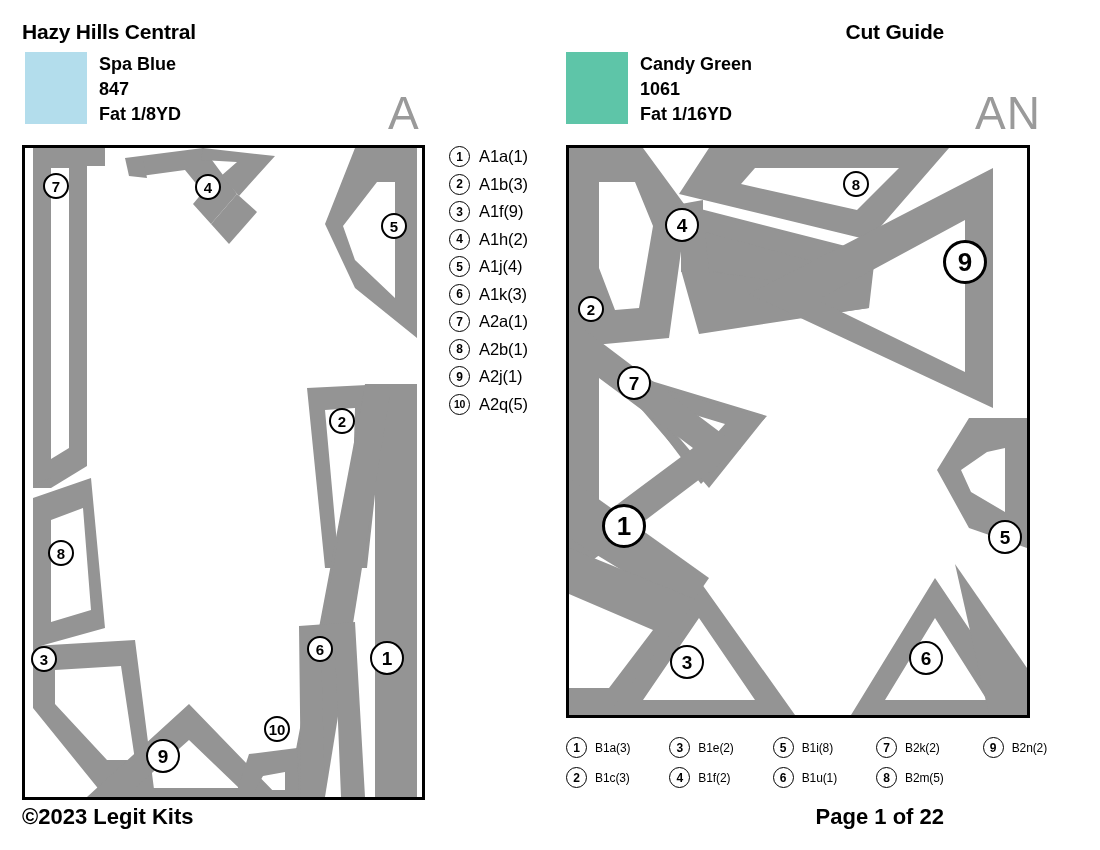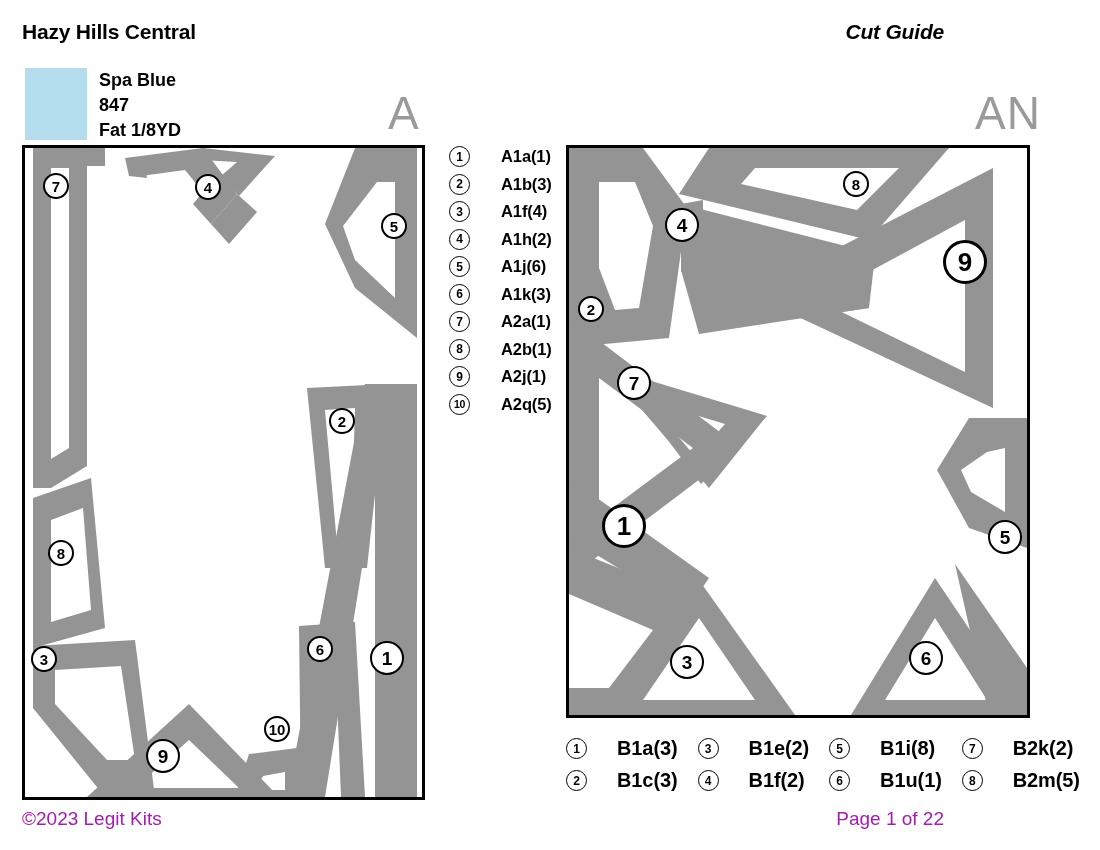--- a/index.html
+++ b/index.html
@@ -18,24 +18,24 @@
   }
 
   
   .hdr-title {
     position: absolute; top: 20px;
     font-size: 21px; font-weight: bold; color: #000;
     letter-spacing: -0.2px; white-space: nowrap;
   }
   #hdr-left   { left: 22px; }
   #hdr-center { left: 50%; transform: translateX(-50%); }
-  #hdr-right  { right: 22px; font-style: italic; }
+  #hdr-right  { right: 22px; }
 
   .fabric-block {
-    position: absolute; top: 68px;
+    position: absolute; top: 52px;
     display: flex; align-items: flex-start; gap: 12px; justify-content: space-between;
   }
   #fabric-a { left: 25px; }
   #fabric-b { left: 566px; }
 
   .swatch {
     width: 62px; height: 72px;
     flex: 0 0 auto;
     border: 0;
   }
@@ -96,41 +96,41 @@
   .legend-row { display: flex; align-items: center; gap: 9px; }
   .legend-bubble {
     width: 21px; height: 21px; flex: 0 0 auto;
     border: 1.6px solid #000; border-radius: 50%;
     background: #fff;
     display: flex; align-items: center; justify-content: center;
     font-size: 12px; font-weight: bold; color: #000; line-height: 1;
   }
   .legend-bubble.wide { font-size: 10.5px; letter-spacing: -0.4px; }
   .legend-label {
-    font-size: 16.5px; font-weight: bold; color: #000;
-    white-space: nowrap; letter-spacing: -0.1px; margin-left: 22px;
+    font-size: 16.5px; font-weight: normal; color: #000;
+    white-space: nowrap; letter-spacing: -0.1px;
   }
 
   
   #legend-bottom {
     position: absolute; left: 566px; top: 737px;
     width: 500px;
     display: grid;
     grid-template-columns: repeat(5, auto);
     grid-auto-flow: column;
     grid-template-rows: repeat(2, auto);
     column-gap: 20px; row-gap: 9px;
   }
   #legend-bottom .legend-row { gap: 8px; }
-  #legend-bottom .legend-label { font-size: 20px; }
+  #legend-bottom .legend-label { font-size: 12px; }
 
   
   .footer {
     position: absolute; bottom: 20px;
-    font-size: 19px; font-weight: normal; color: #a21caf;
+    font-size: 22px; font-weight: bold; color: #000000;
     white-space: nowrap;
   }
   #footer-left  { left: 22px; }
   #footer-right { right: 22px; }
 </style>
 </head>
 <body>
 
 <div id="page">
 
@@ -140,20 +140,28 @@
   <div class="fabric-block" id="fabric-a">
     <div class="swatch" style="background: rgb(179, 221, 236);"></div>
     <div class="fabric-meta">
       <span>Spa Blue</span>
       <span>847</span>
       <span>Fat 1/8YD</span>
     </div>
   </div>
   <div class="block-letter" id="letter-a" style="color: rgb(154, 154, 154);">A</div>
 
+  <div class="fabric-block" id="fabric-b">
+    <div class="swatch" style="background: rgb(94, 197, 168);"></div>
+    <div class="fabric-meta">
+      <span>Candy Green</span>
+      <span>1061</span>
+      <span>Fat 1/16YD</span>
+    </div>
+  </div>
   <div class="block-letter" id="letter-an" style="color: rgb(154, 154, 154);">AN</div>
 
   <div class="panel" id="panel-a" style="border-color: rgb(0, 0, 0);">
     <svg viewBox="0 0 397 649" preserveAspectRatio="none">
 
       <path class="piece" d="M8,0 L62,0 L62,300 L44,322 L44,18 L26,18 L26,340 L8,340 Z" fill="#949494"></path>
       <path class="piece" d="M8,0 L62,0 L62,20 L8,20 Z" fill="#949494"></path>
       <path class="piece" d="M8,322 L44,300 L62,300 L62,318 L26,340 L8,340 Z" fill="#949494"></path>
 
       <path class="piece" d="M8,350 L66,330 L80,480 L8,500 Z
@@ -265,29 +273,29 @@
     <div class="legend-row">
       <span class="legend-bubble">1</span>
       <span class="legend-label">A1a(1)</span>
     </div>
     <div class="legend-row">
       <span class="legend-bubble">2</span>
       <span class="legend-label">A1b(3)</span>
     </div>
     <div class="legend-row">
       <span class="legend-bubble">3</span>
-      <span class="legend-label">A1f(4)</span>
+      <span class="legend-label">A1f(9)</span>
     </div>
     <div class="legend-row">
       <span class="legend-bubble">4</span>
       <span class="legend-label">A1h(2)</span>
     </div>
     <div class="legend-row">
       <span class="legend-bubble">5</span>
-      <span class="legend-label">A1j(6)</span>
+      <span class="legend-label">A1j(4)</span>
     </div>
     <div class="legend-row">
       <span class="legend-bubble">6</span>
       <span class="legend-label">A1k(3)</span>
     </div>
     <div class="legend-row">
       <span class="legend-bubble">7</span>
       <span class="legend-label">A2a(1)</span>
     </div>
     <div class="legend-row">

